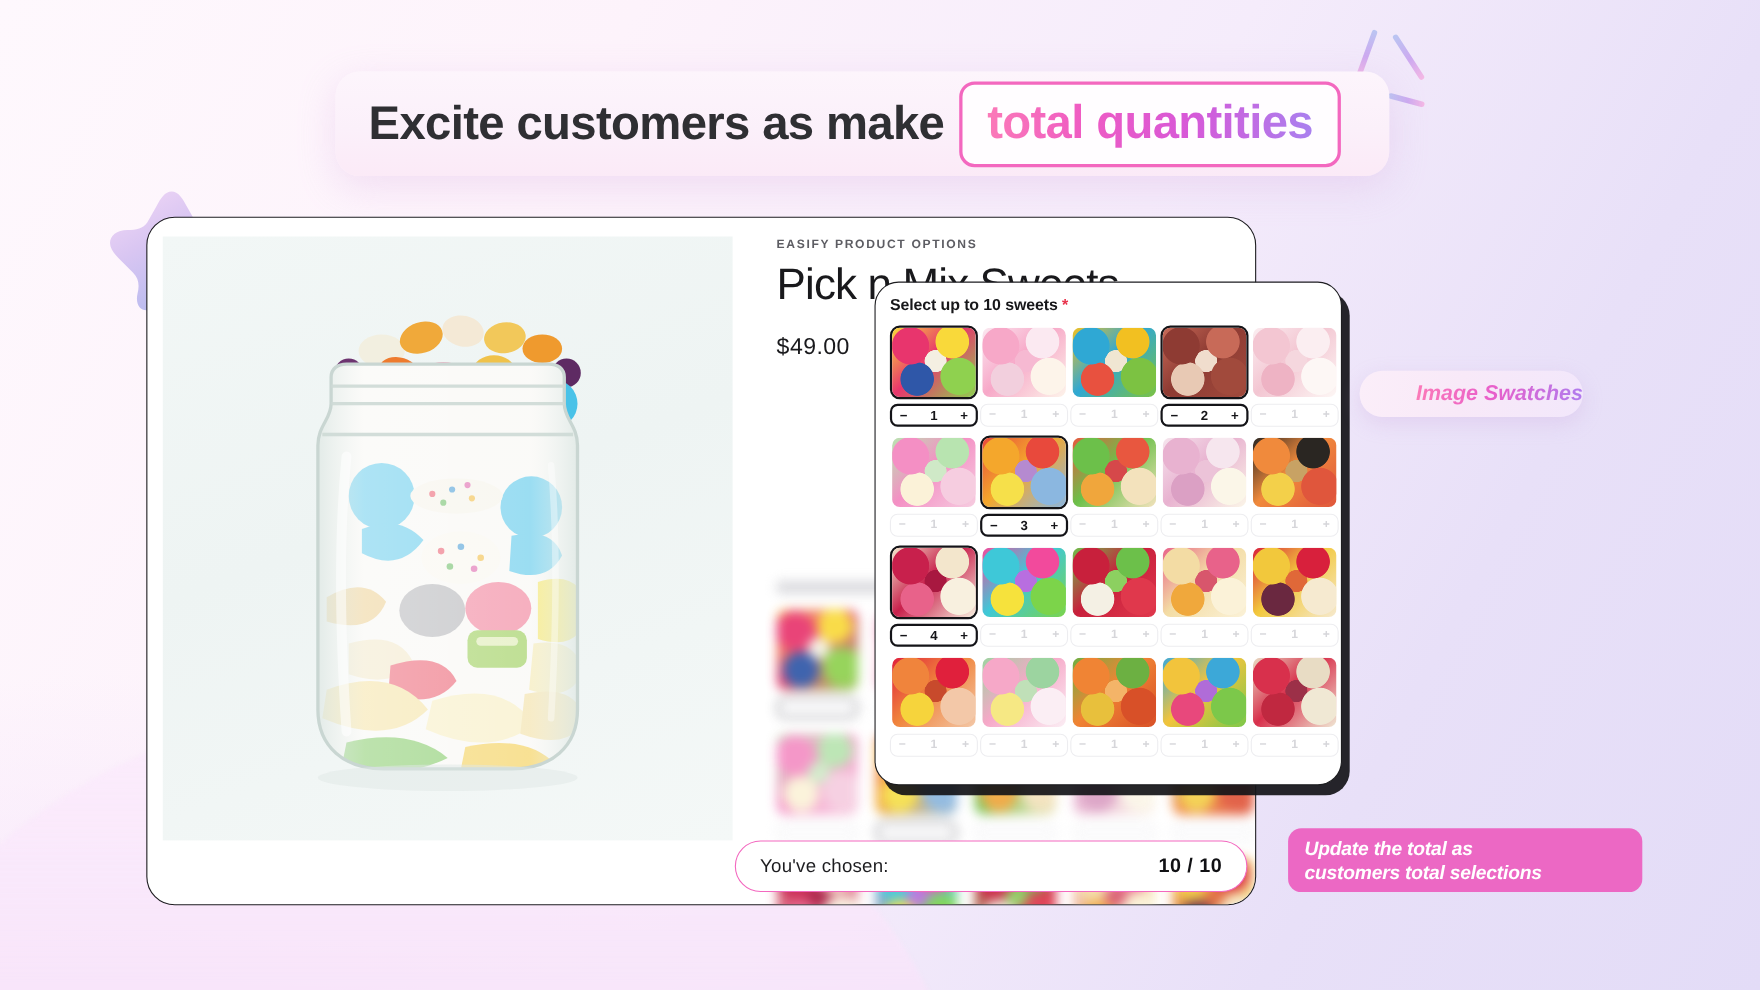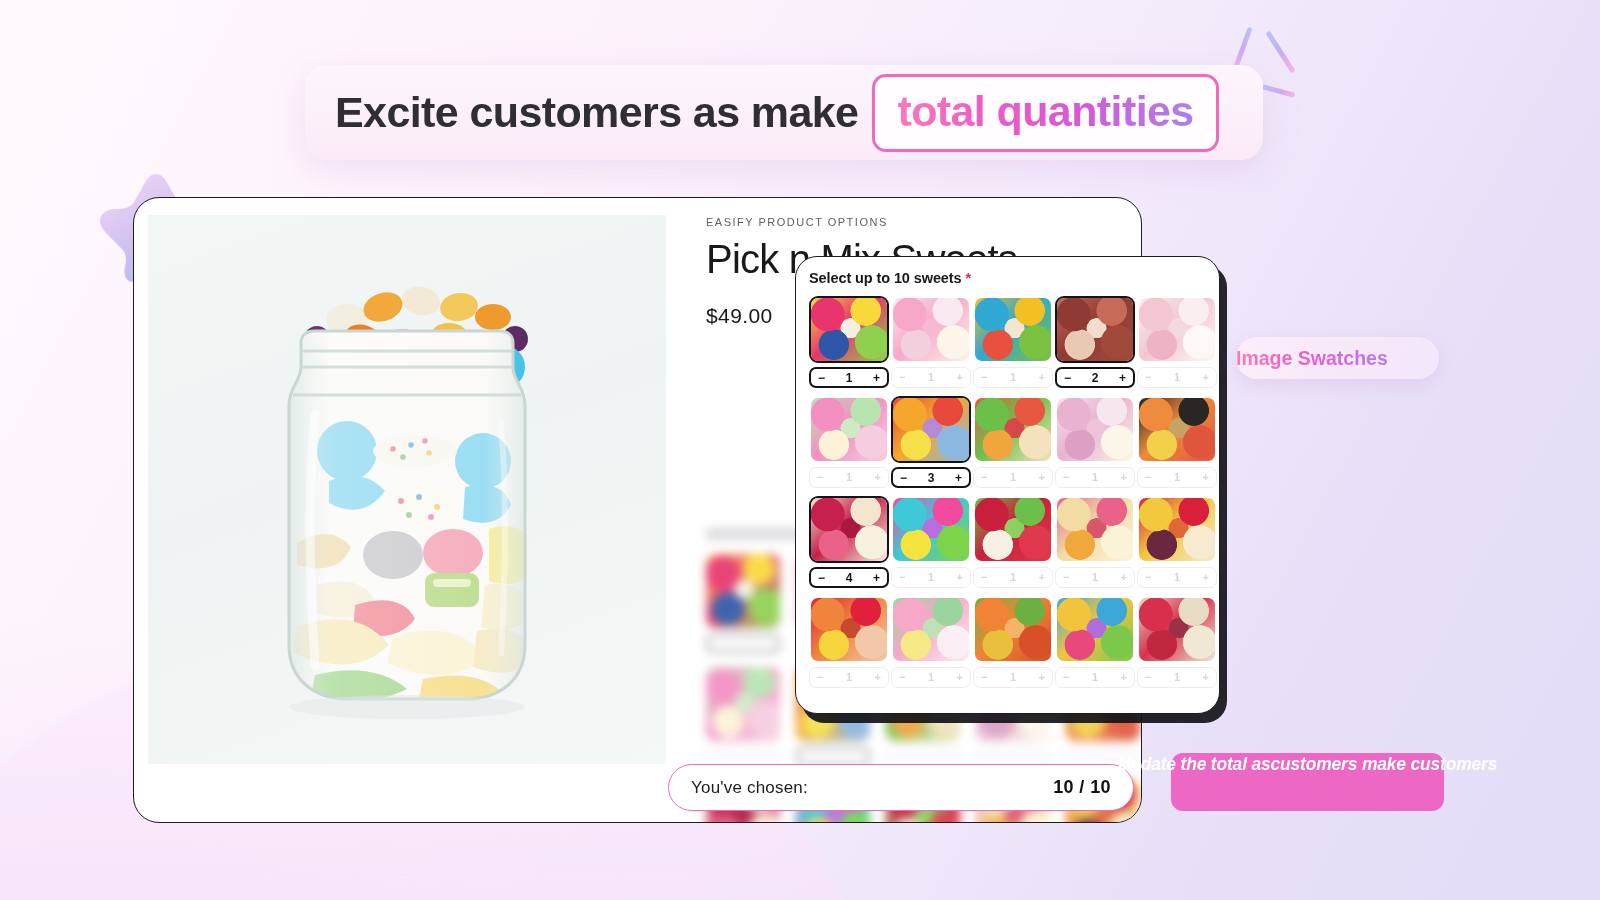--- a/index.html
+++ b/index.html
@@ -101,21 +101,21 @@
   }
   .jar { position: absolute; left: 50%; top: 50%; transform: translate(-50%,-50%); }
 
   .product-info {
     position: absolute;
     left: 572px; top: 18px;
     width: 420px;
   }
   .vendor {
     font-size: 11px;
-    font-weight: 400;
+    font-weight: 700;
     letter-spacing: 1.5px;
     color: #5d5d63;
   }
   .product-title {
     margin-top: 9px;
     font-size: 40px;
     font-weight: 400;
     color: #19191c;
     letter-spacing: -.8px;
     white-space: nowrap;
@@ -224,23 +224,24 @@
   }
   .cell.selected .stepper .sym,
   .cell.selected .stepper .qty { color: #141418; font-size: 12px; }
 
   
   .callout {
     position: absolute;
     border-radius: 999px;
     display: flex;
     align-items: center;
-    justify-content: flex-start;
+    justify-content: flex-end;
     font-weight: 700;
     white-space: nowrap;
+    font-style: italic;
   }
   .callout-swatches {
     left: 1236px; top: 337px;
     width: 203px; height: 42px;
     font-size: 19.5px;
     background: linear-gradient(100deg, #fbeef9 0%, #f8e9f8 45%, #f2e7fb 100%);
     box-shadow: 0 6px 18px rgba(200,160,220,.28);
   }
   .callout-swatches span {
     background: linear-gradient(90deg, #fb7ab8 0%, #e95fca 45%, #b07bee 100%);
@@ -249,29 +250,29 @@
   .callout-quantity {
     left: 1250px; top: 400px;
     width: 202px; height: 41px;
     font-size: 19.5px;
     color: #ef4bb4;
     background: #fffdfe;
     box-shadow: 0 6px 18px rgba(200,160,220,.22);
   }
   .callout-update {
     left: 1171px; top: 753px;
-    width: 273px; height: 58px;
+    width: 322px; height: 58px;
     border-radius: 12px;
     background: #ec68c4;
     color: #ffffff;
     font-size: 17.5px;
     font-style: italic;
     font-weight: 700;
     letter-spacing: -.2px;
-    flex-direction: row;
+    flex-direction: column;
     align-items: flex-start;
     justify-content: center;
     padding: 0 15px;
     line-height: 1.28;
   }
 </style>
 </head>
 <body>
 
 <div id="stage">
@@ -666,16 +667,16 @@
           </div>
         </div>
       </div>
   </div>
 
   <div class="callout callout-swatches">
     <span>Image Swatches</span>
   </div>
   <div class="callout callout-update">
     <div>Update the total as</div>
-    <div>customers make customers</div>
+    <div>customers total selections</div>
   </div>
 
 </div>
 
 </body></html>

